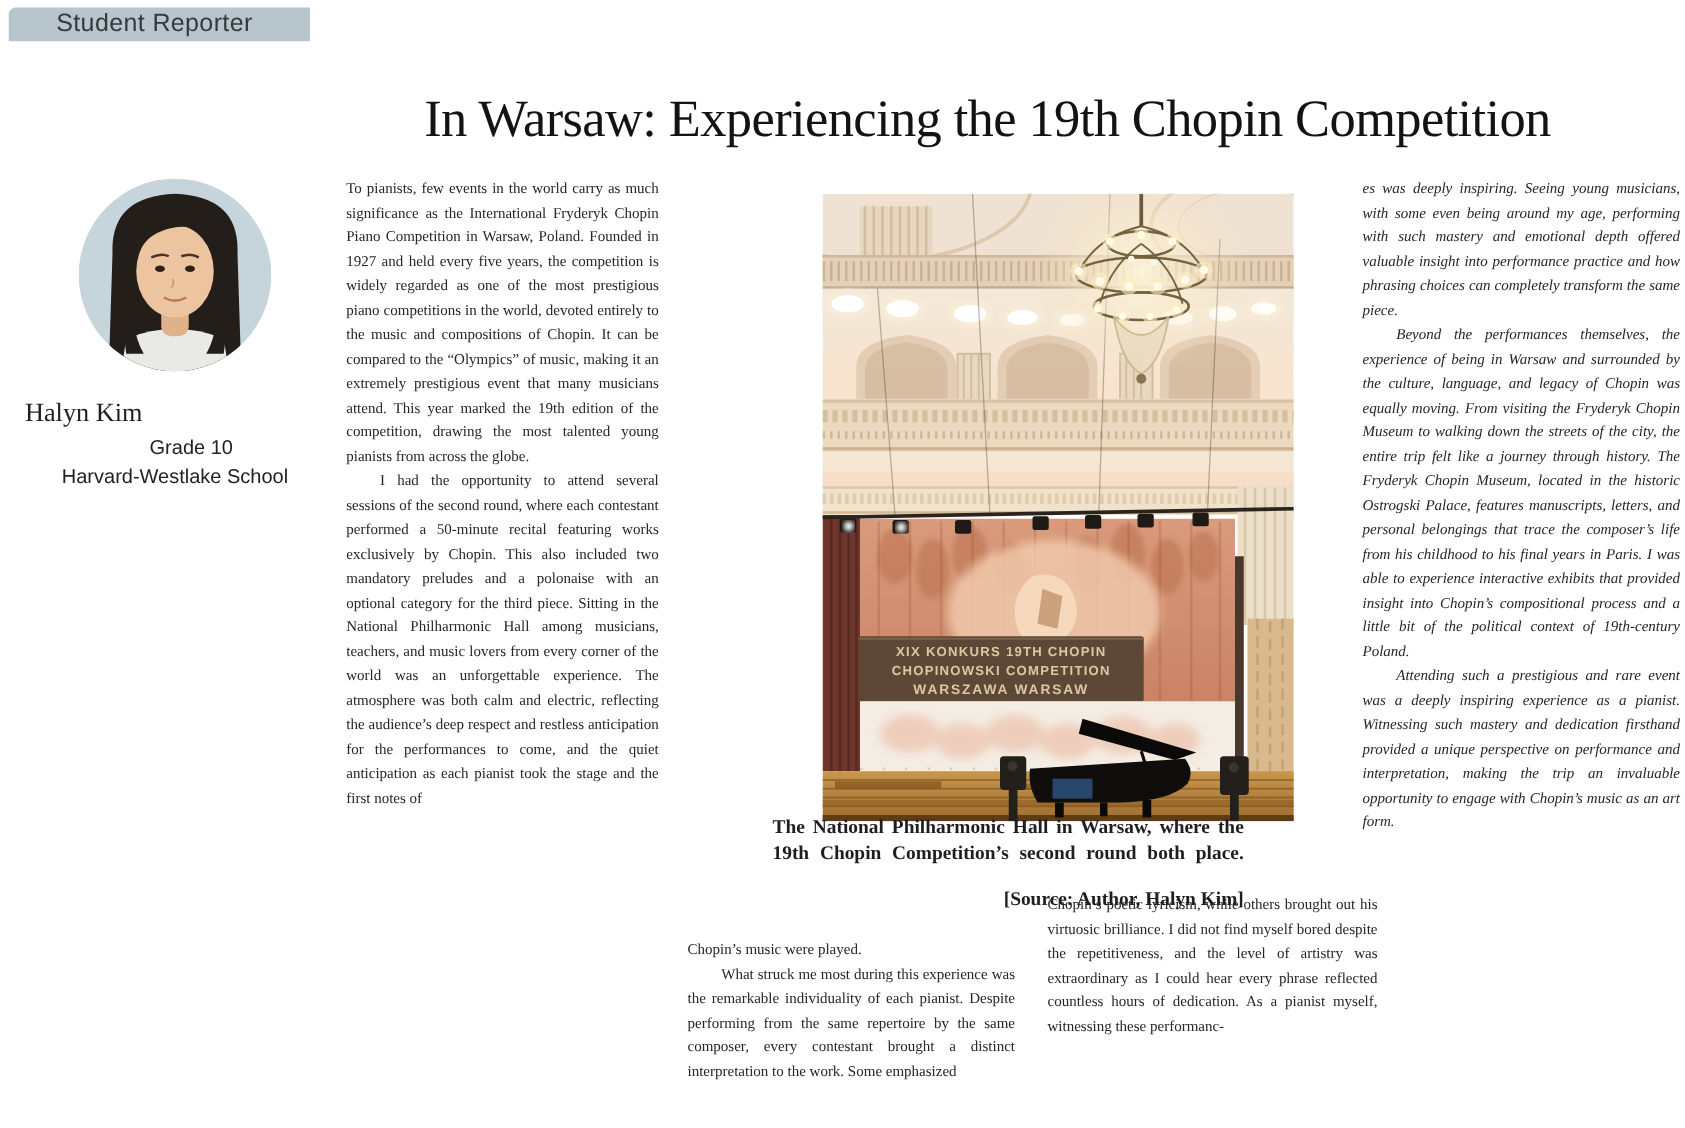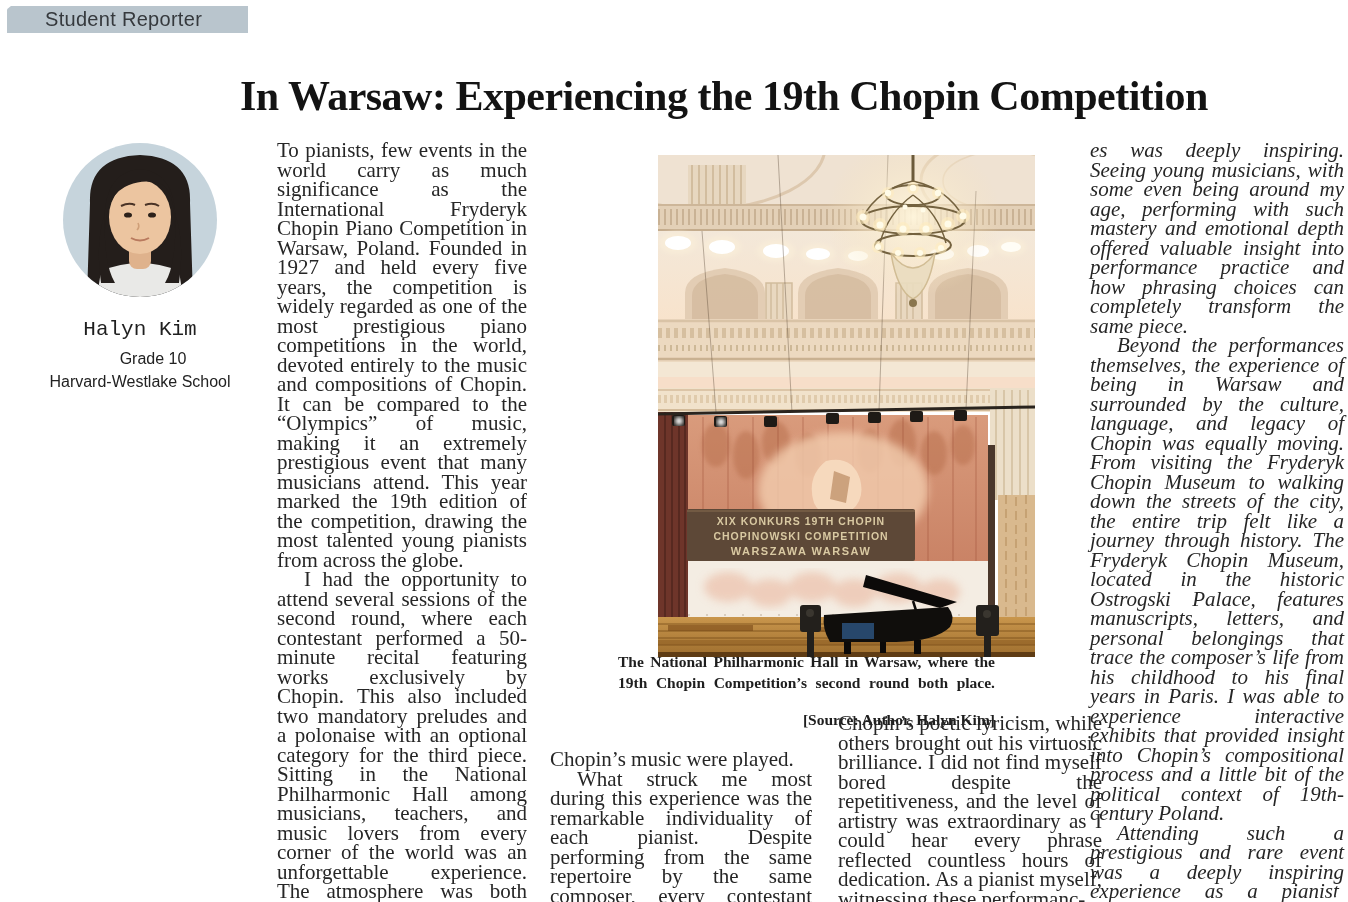--- a/index.html
+++ b/index.html
@@ -3,32 +3,32 @@
 <meta charset="utf-8">
 <style>
   html,body{margin:0;padding:0;background:#ffffff;}
   .page{position:relative;width:1348px;height:902px;background:#fff;overflow:hidden;
         font-family:"Liberation Serif",serif;color:#262626;border-radius:28px;}
   
   .masthead{position:absolute;left:7px;top:6px;width:241px;height:27px;line-height:27px;}
   .masthead-label{display:block;padding-left:38px;font-family:"Liberation Sans",sans-serif;
         font-size:20px;color:#35393d;letter-spacing:.3px;}
   
-  .title{position:absolute;left:240px;top:44px;width:1100px;text-align:left;
-        font-size:42px;font-weight:700;color:#131313;letter-spacing:-0.5px;white-space:nowrap;}
+  .title{position:absolute;left:240px;top:44px;width:1100px;text-align:center;
+        font-size:42px;font-weight:400;color:#131313;letter-spacing:-0.5px;white-space:nowrap;}
   
   .portrait{position:absolute;left:63px;top:143px;width:154px;height:154px;}
-  .author-name{position:absolute;left:20px;top:318px;width:240px;text-align:center;
-        font-family:Liberation Mono, monospace;font-size:21px;color:#1f1f1f;}
+  .author-name{position:absolute;left:20px;top:318px;width:240px;
+        font-family:Liberation Serif, serif;font-size:21px;color:#1f1f1f;}
   .author-grade{position:absolute;left:33px;top:350px;width:240px;text-align:center;
         font-family:"Liberation Sans",sans-serif;font-size:16px;color:#222;}
   .author-school{position:absolute;left:10px;top:373px;width:260px;text-align:center;
         font-family:"Liberation Sans",sans-serif;font-size:16px;color:#222;}
   
-  .col{position:absolute;font-size:21px;line-height:19.5px;text-align:justify;}
+  .col{position:absolute;font-size:12px;line-height:19.5px;text-align:justify;}
   .col p{margin:0;}
   .col p.indent{text-indent:27px;}
   .col1{left:277px;top:141px;width:250px;height:760px;}
   .col2{left:550px;top:716px;width:262px;height:188px;margin-top:34px;}
   .col3{left:822px;top:714px;width:264px;height:188px;margin-left:16px;}
   .col4{left:1090px;top:141px;width:254px;height:760px;font-style:italic;}
   
   .photo-fig{position:absolute;left:646px;top:143px;width:377px;height:502px;margin:12px;}
   .photo-fig svg{display:block;}
   .caption{position:absolute;left:618px;top:651px;width:377px;font-weight:bold;

